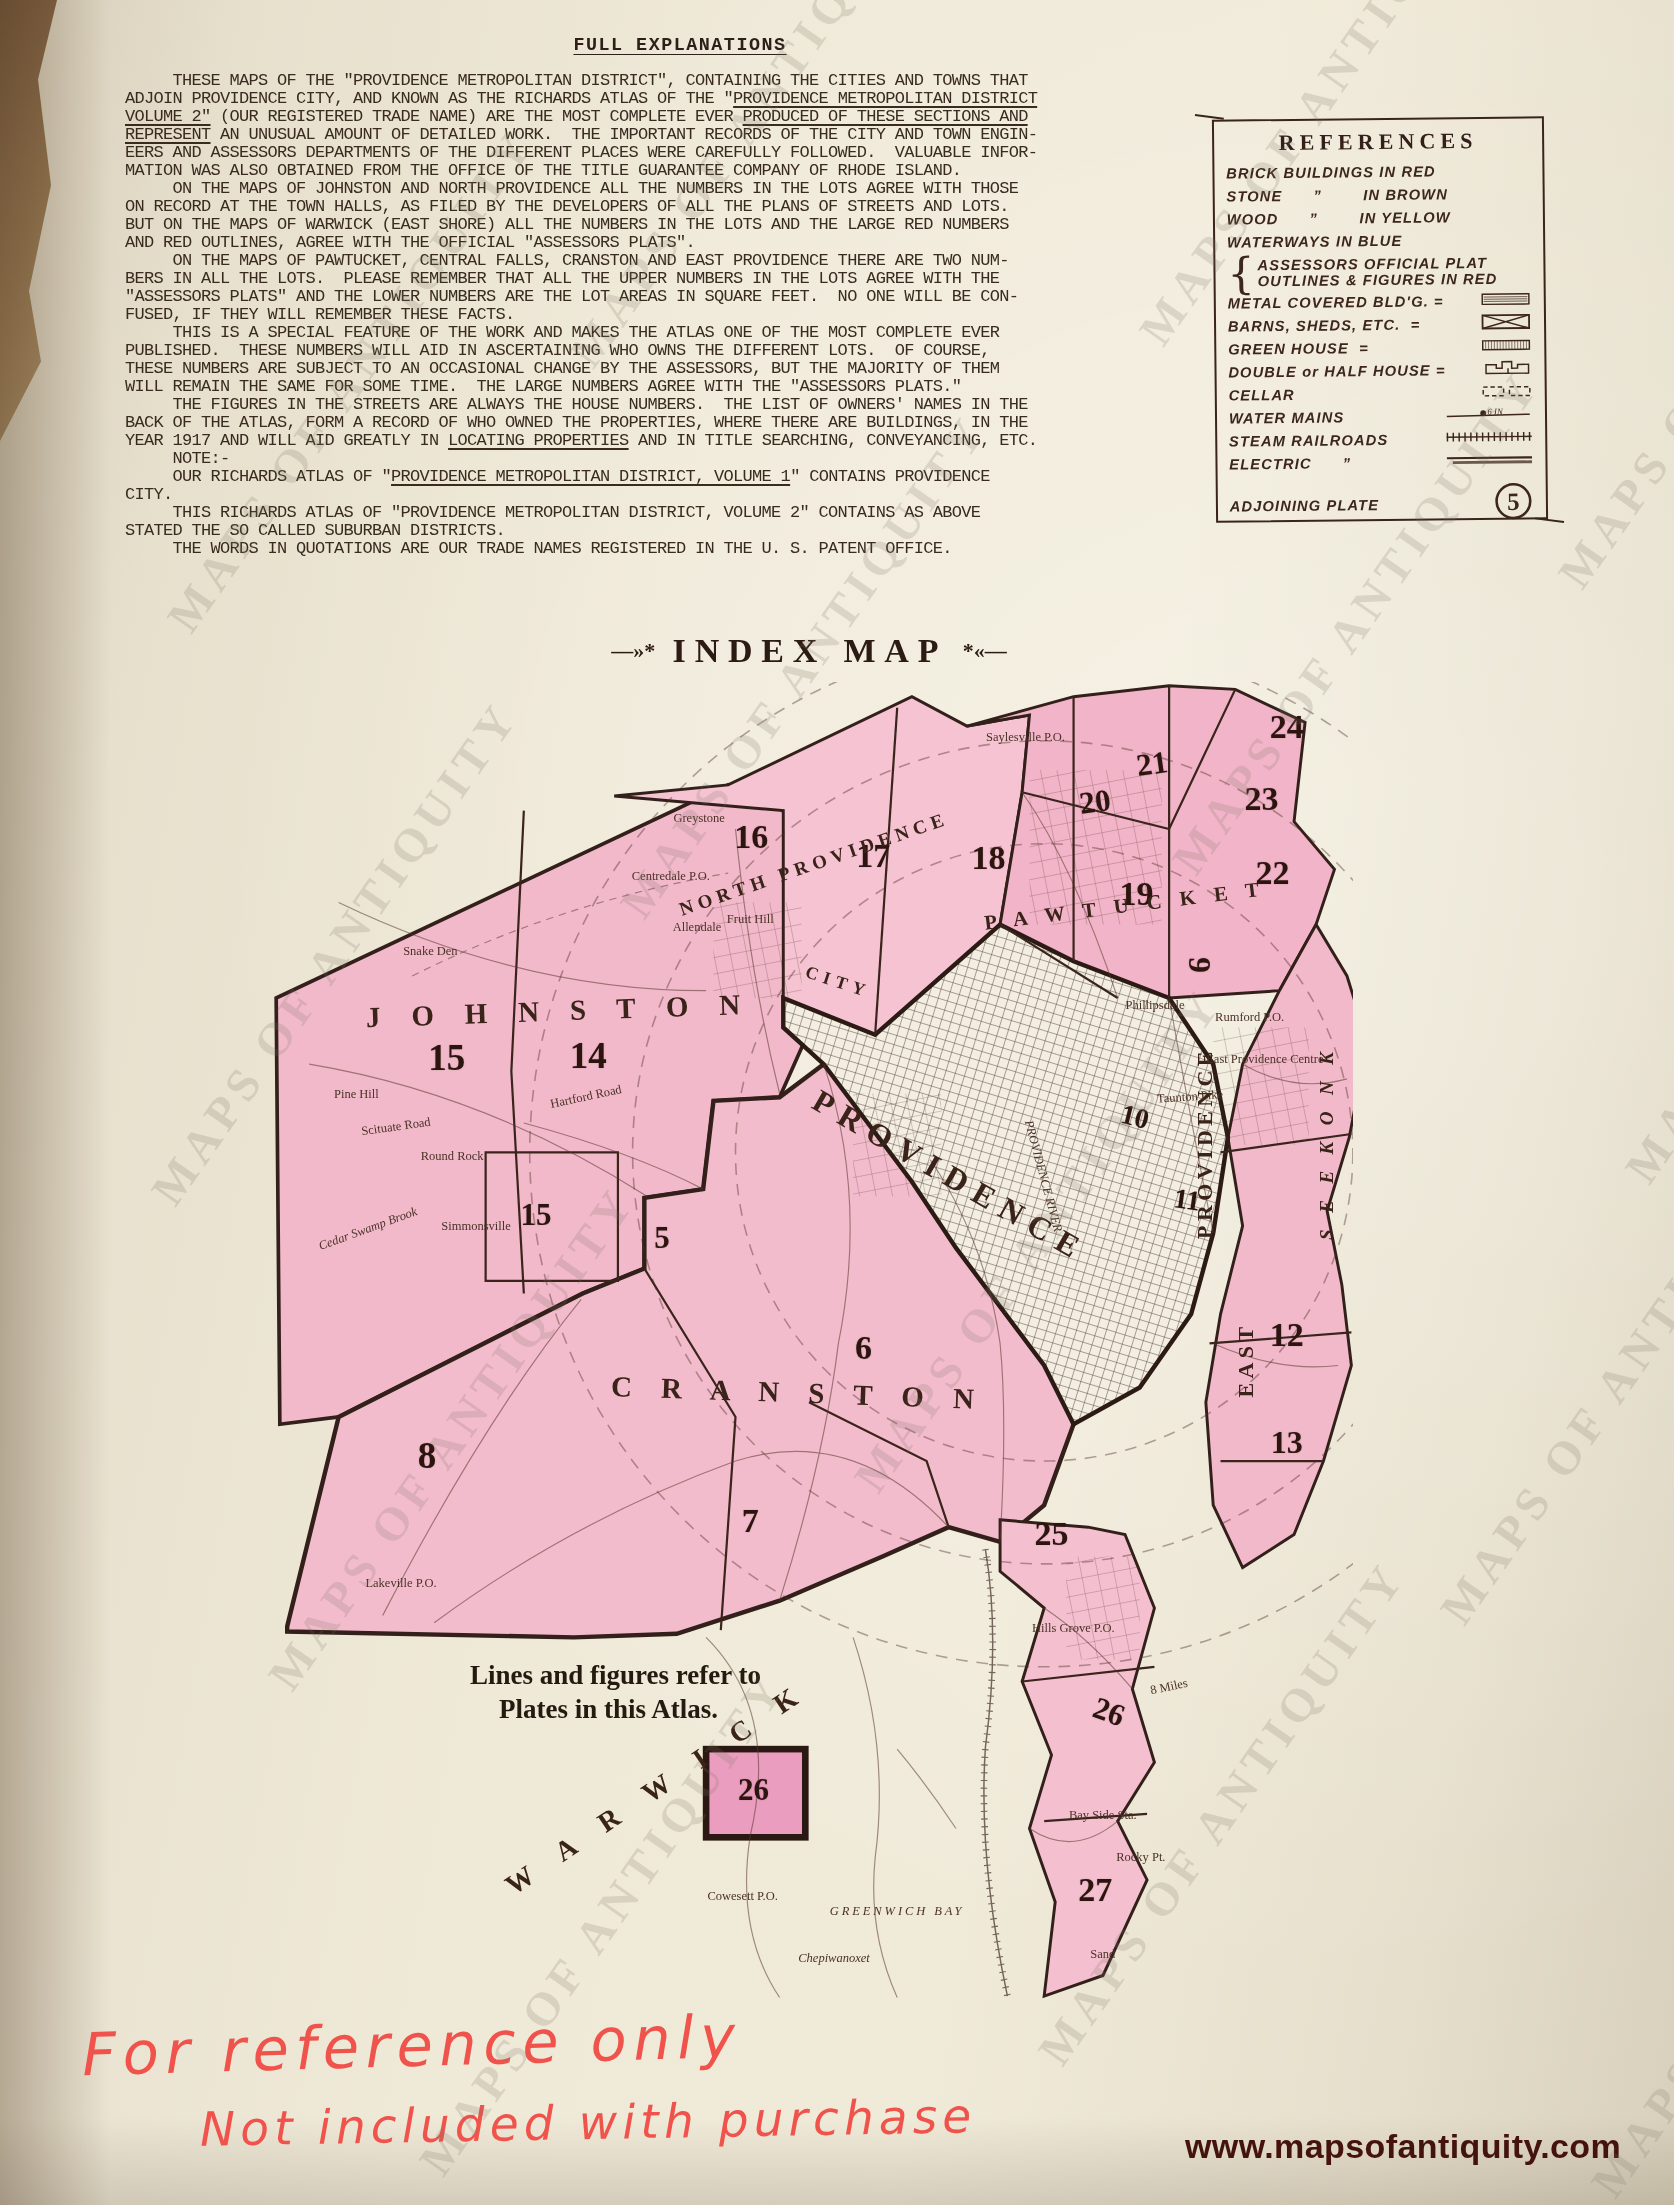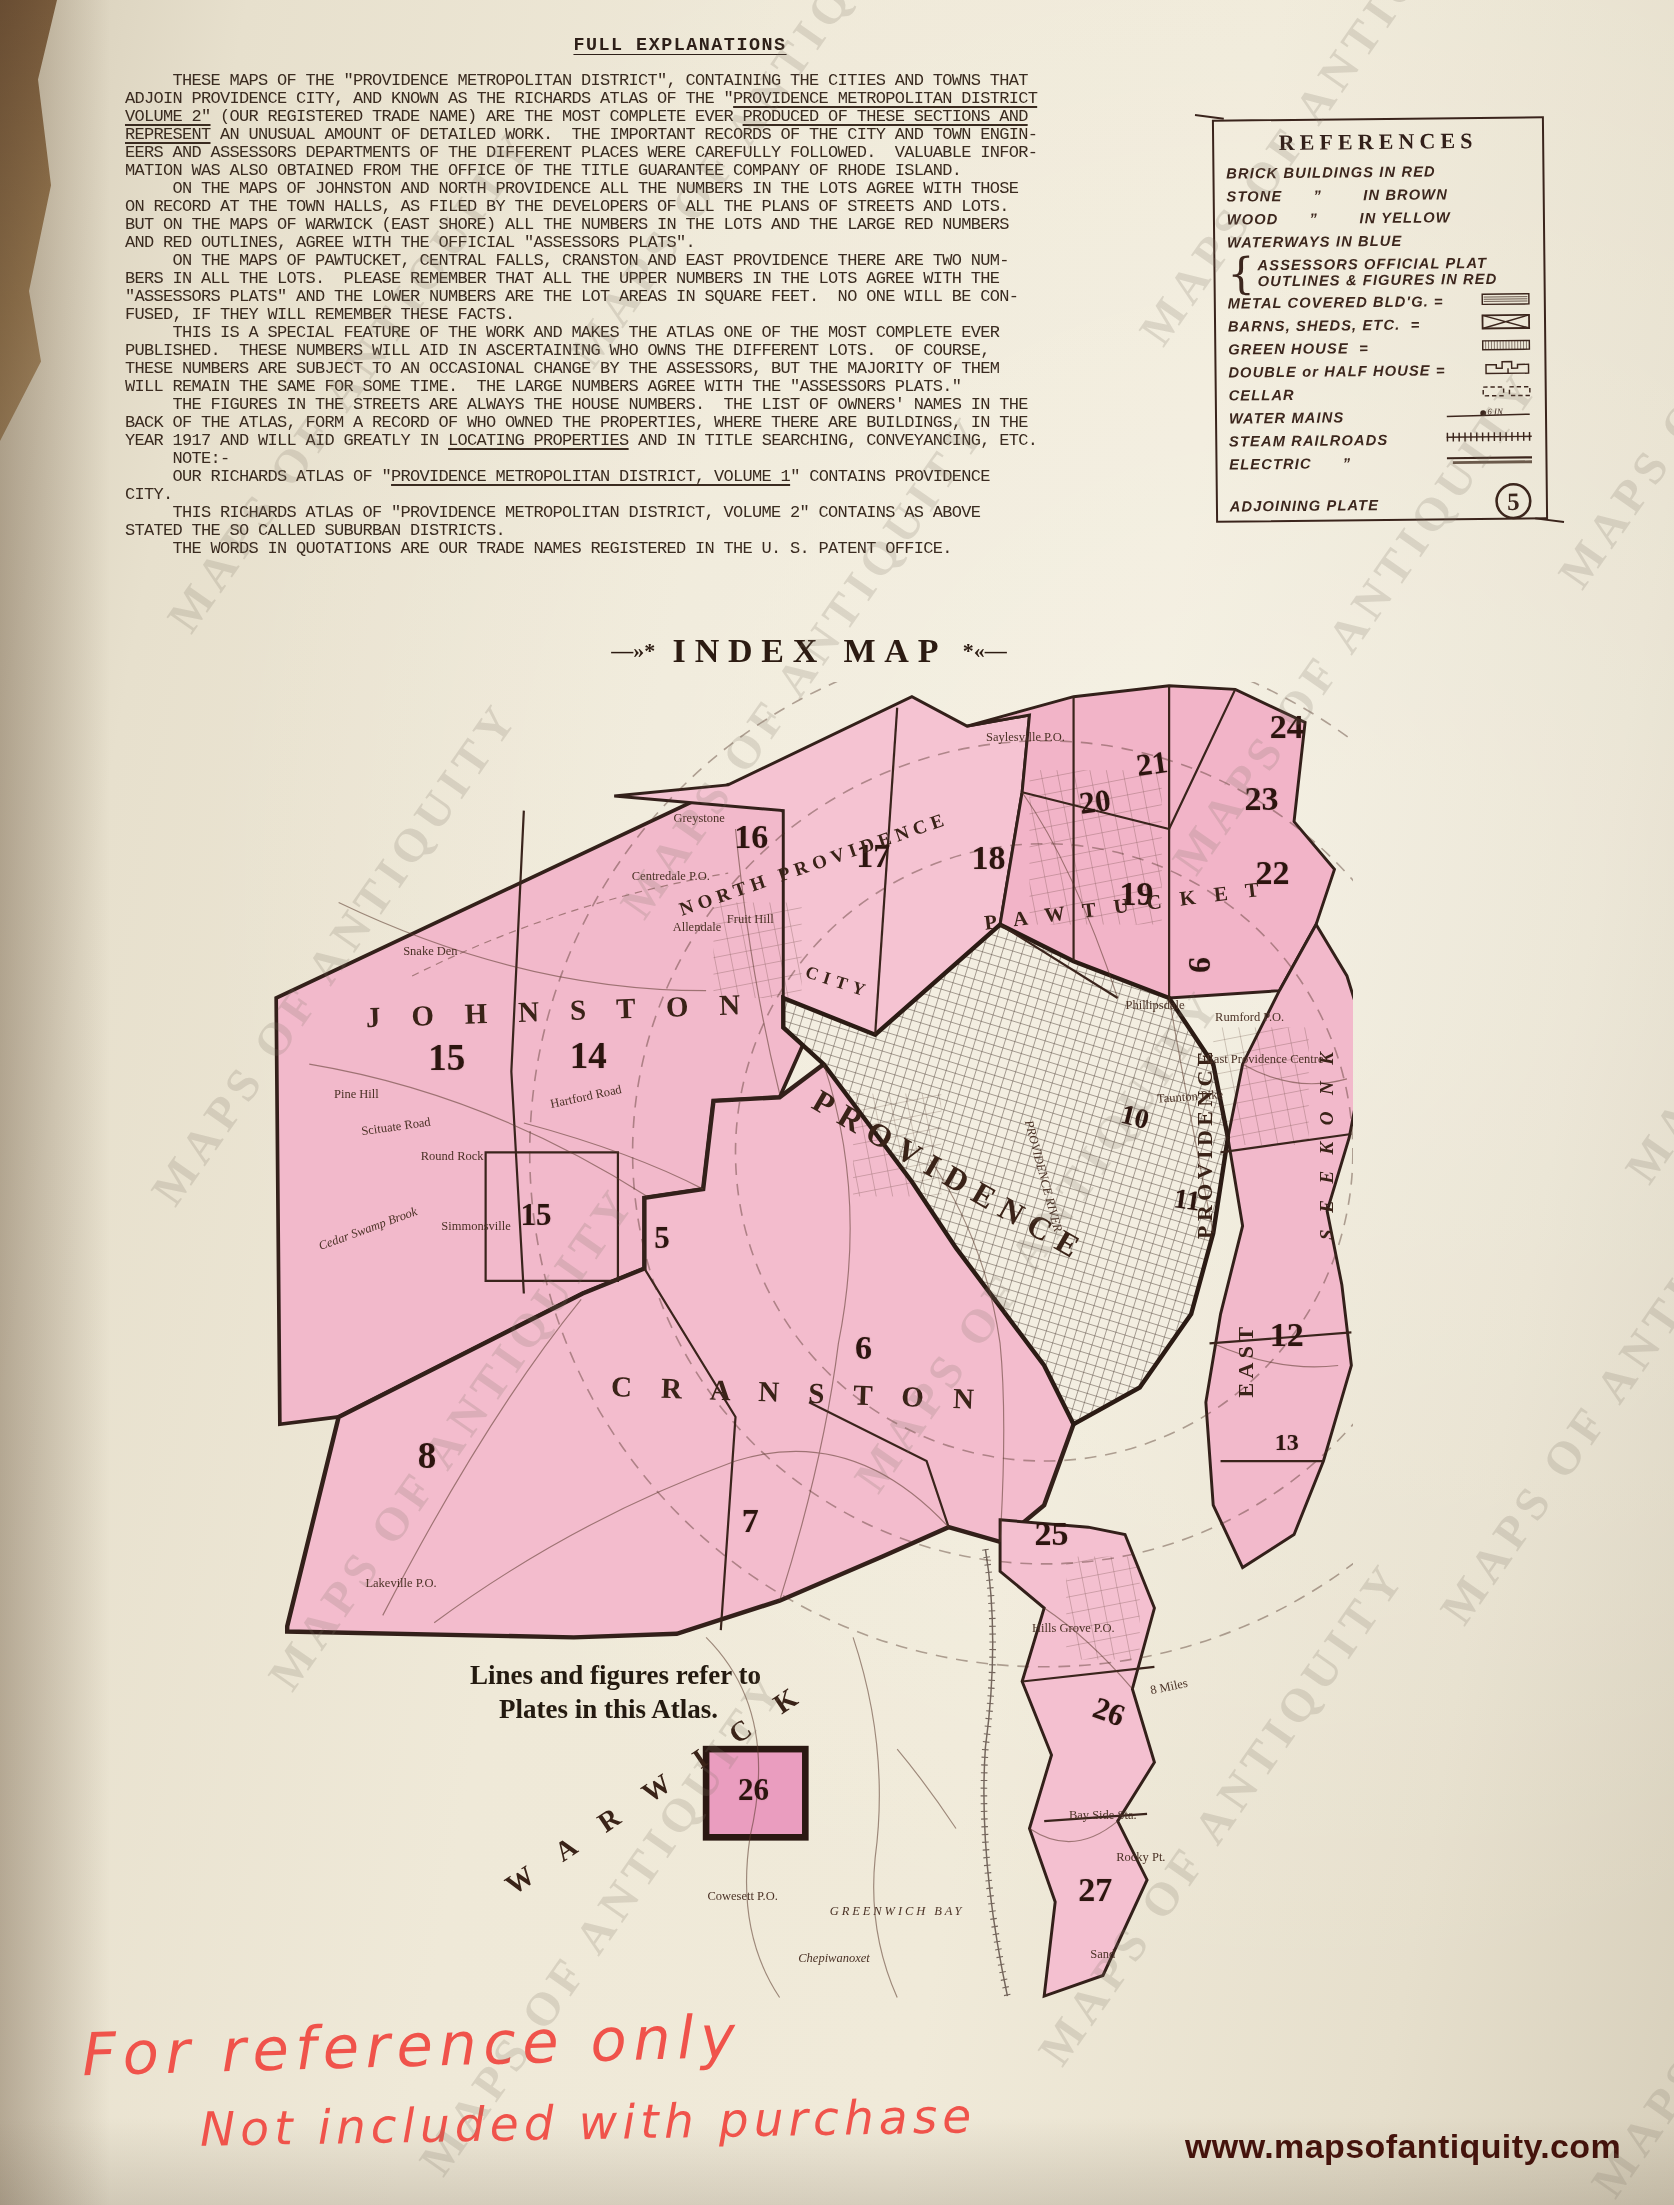--- a/index.html
+++ b/index.html
@@ -277,21 +277,21 @@
         <div class="plate-num" style="left: 91.6%; top: 8.9%; font-size: 34px; transform: translate(-50%, -50%) rotate(0deg);">23</div>
         <div class="plate-num" style="left: 93.9%; top: 3.4%; font-size: 34px; transform: translate(-50%, -50%) rotate(0deg);">24</div>
         <div class="plate-num" style="left: 85.8%; top: 21.5%; font-size: 32px; transform: translate(-50%, -50%) rotate(90deg);">9</div>
         <div class="plate-num" style="left: 16.7%; top: 28.5%; font-size: 37px; transform: translate(-50%, -50%) rotate(0deg);">15</div>
         <div class="plate-num" style="left: 29.7%; top: 28.3%; font-size: 37px; transform: translate(-50%, -50%) rotate(0deg);">14</div>
         <div class="plate-num" style="left: 24.9%; top: 40.5%; font-size: 31px; transform: translate(-50%, -50%) rotate(0deg);">15</div>
         <div class="plate-num" style="left: 36.5%; top: 42.2%; font-size: 31px; transform: translate(-50%, -50%) rotate(0deg);">5</div>
         <div class="plate-num" style="left: 80%; top: 33%; font-size: 28px; transform: translate(-50%, -50%) rotate(14deg);">10</div>
         <div class="plate-num" style="left: 84.7%; top: 39.3%; font-size: 28px; transform: translate(-50%, -50%) rotate(8deg);">11</div>
         <div class="plate-num" style="left: 93.9%; top: 49.6%; font-size: 34px; transform: translate(-50%, -50%) rotate(0deg);">12</div>
-        <div class="plate-num" style="left: 93.9%; top: 57.7%; font-size: 24px; transform: translate(-50%, -50%) rotate(0deg);">13</div>
+        <div class="plate-num" style="left: 93.9%; top: 57.7%; font-size: 32px; transform: translate(-50%, -50%) rotate(0deg);">13</div>
         <div class="plate-num" style="left: 14.9%; top: 58.7%; font-size: 37px; transform: translate(-50%, -50%) rotate(0deg);">8</div>
         <div class="plate-num" style="left: 55%; top: 50.6%; font-size: 34px; transform: translate(-50%, -50%) rotate(0deg);">6</div>
         <div class="plate-num" style="left: 44.6%; top: 63.7%; font-size: 34px; transform: translate(-50%, -50%) rotate(0deg);">7</div>
         <div class="plate-num" style="left: 72.3%; top: 64.7%; font-size: 34px; transform: translate(-50%, -50%) rotate(0deg);">25</div>
         <div class="plate-num" style="left: 77.6%; top: 78.2%; font-size: 31px; transform: translate(-50%, -50%) rotate(20deg);">26</div>
         <div class="plate-num" style="left: 44.9%; top: 84.1%; font-size: 31px; transform: translate(-50%, -50%) rotate(0deg);">26</div>
         <div class="plate-num" style="left: 76.3%; top: 91.7%; font-size: 34px; transform: translate(-50%, -50%) rotate(0deg);">27</div>
         <div class="town-label" style="left: 27%; top: 25%; font-size: 29px; letter-spacing: 11.8px; transform: translate(-50%, -50%) rotate(-2deg);">J O H N S T O N</div>
         <div class="town-label" style="left: 50.5%; top: 13.8%; font-size: 19px; letter-spacing: 5.1px; transform: translate(-50%, -50%) rotate(-19deg);">NORTH PROVIDENCE</div>
         <div class="town-label" style="left: 79%; top: 17%; font-size: 20.6px; letter-spacing: 6.6px; transform: translate(-50%, -50%) rotate(-7deg);">P A W T U C K E T</div>

